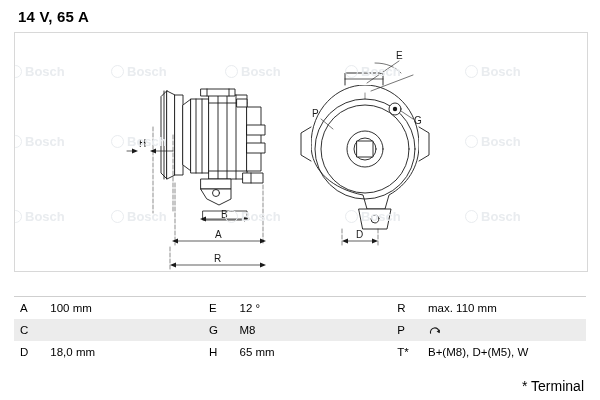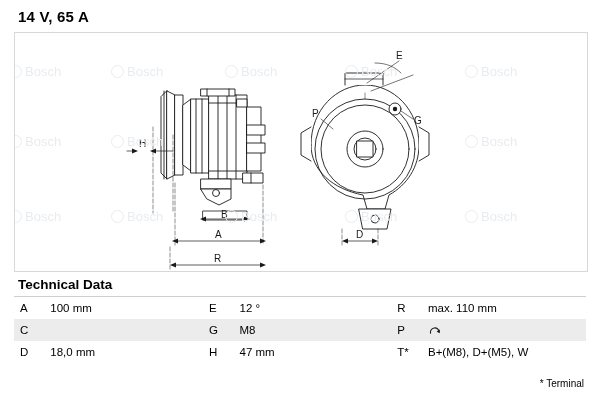--- a/index.html
+++ b/index.html
@@ -42,21 +42,21 @@
     background: #ffffff;
     overflow: hidden;
   }
   .drawing svg {
     display: block;
   }
   .wm {
     position: absolute;
     font-family: "Liberation Sans", sans-serif;
     font-size: 13px;
-    font-weight: normal;
+    font-weight: bold;
     color: #e9ecef;
     white-space: nowrap;
     pointer-events: none;
   }
   .wm .bi {
     display: inline-block;
     width: 11px;
     height: 11px;
     border: 1.5px solid #e9ecef;
     border-radius: 50%;
@@ -99,21 +99,21 @@
     color: #000;
   }
   .v {
     width: 164px;
     margin-left: 16px;
   }
   .footnote {
     position: absolute;
     right: 16px;
     top: 378px;
-    font-size: 10px;
+    font-size: 14px;
   }
   .rot-icon {
     display: inline-block;
     width: 14px;
     height: 14px;
     position: relative;
     top: 3px;
   }
 </style>
 </head>
@@ -249,21 +249,20 @@
         <text x="200" y="205">A</text>
         <text x="199" y="229">R</text>
         <text x="381" y="26">E</text>
         <text x="399" y="91">G</text>
         <text x="297" y="84">P</text>
         <text x="341" y="205">D</text>
       </g>
     </svg>
   </div>
 
-  <div class="td-head">Technical Data</div>
 
   <table class="td">
     <tbody>
       <tr>
         <td class="k sep-top">A</td>
         <td class="v sep-top">100 mm</td>
         <td class="k sep-top">E</td>
         <td class="v sep-top">12 °</td>
         <td class="k sep-top">R</td>
         <td class="v sep-top">max. 110 mm</td>
@@ -280,21 +279,21 @@
               <path d="M2.6 8.6 A4.4 4.4 0 1 1 11.2 7.4" fill="none" stroke="#1a1a1a" stroke-width="1.1"></path>
               <path d="M11.9 4.6 L11.6 8.3 L8.6 6.6 Z" fill="#1a1a1a"></path>
             </svg>
           </span>
         </td>
       </tr>
       <tr>
         <td class="k">D</td>
         <td class="v">18,0 mm</td>
         <td class="k">H</td>
-        <td class="v">47 mm</td>
+        <td class="v">65 mm</td>
         <td class="k">T*</td>
         <td class="v">B+(M8), D+(M5), W</td>
       </tr>
     </tbody>
   </table>
 
   <div class="footnote">* Terminal</div>
 </div>
 
 </body></html>

